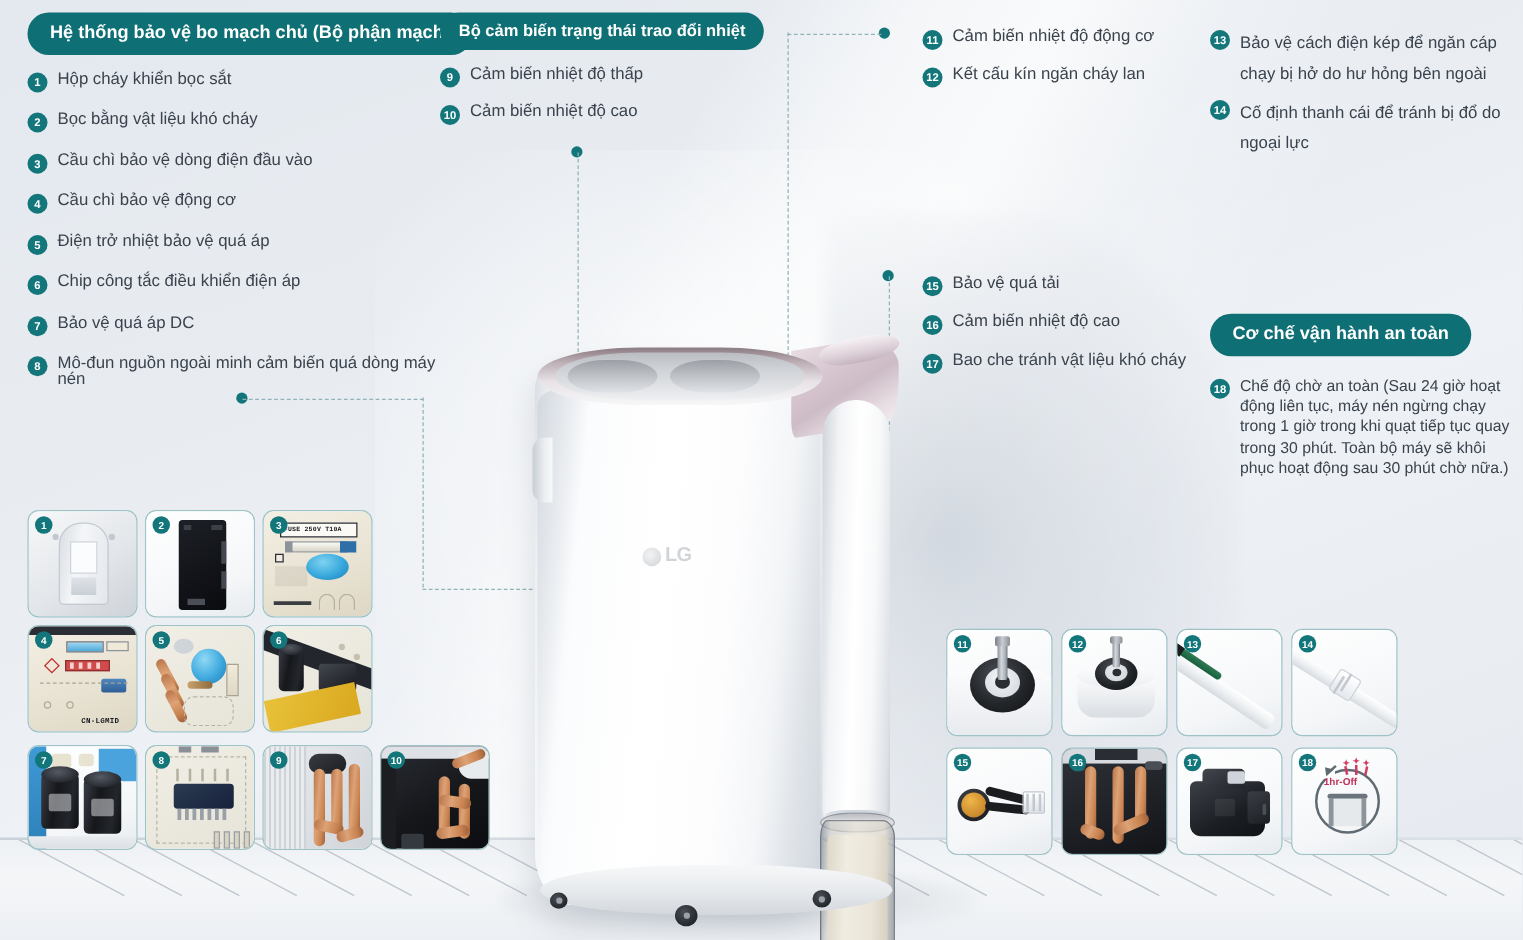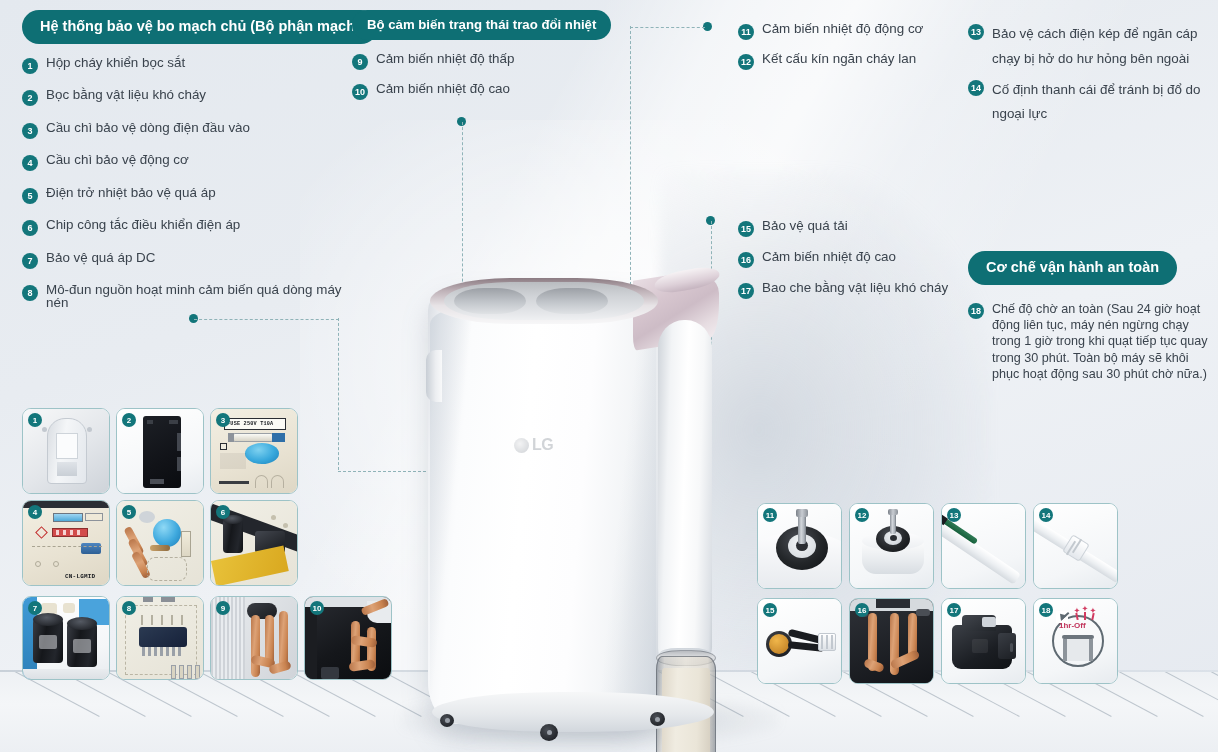--- a/index.html
+++ b/index.html
@@ -444,21 +444,21 @@
       <div class="item">
           <span class="num">6</span>
           <span class="item-txt">Chip công tắc điều khiển điện áp</span>
         </div>
       <div class="item">
           <span class="num">7</span>
           <span class="item-txt">Bảo vệ quá áp DC</span>
         </div>
       <div class="item">
           <span class="num">8</span>
-          <span class="item-txt">Mô-đun nguồn hoạt minh cảm biến quá dòng máy nén</span>
+          <span class="item-txt">Mô-đun nguồn ngoài minh cảm biến quá dòng máy nén</span>
         </div>
     </div>
   </div>
 
   <div class="panel" id="panel-heatex">
     <div class="pill sz-md">Bộ cảm biến trạng thái trao đổi nhiệt</div>
     <div class="items">
       <div class="item">
           <span class="num">9</span>
           <span class="item-txt">Cảm biến nhiệt độ thấp</span>
@@ -501,21 +501,21 @@
       <div class="item">
           <span class="num">15</span>
           <span class="item-txt">Bảo vệ quá tải</span>
         </div>
       <div class="item">
           <span class="num">16</span>
           <span class="item-txt">Cảm biến nhiệt độ cao</span>
         </div>
       <div class="item">
           <span class="num">17</span>
-          <span class="item-txt">Bao che bằng vật liệu khó cháy</span>
+          <span class="item-txt">Bao che tránh vật liệu khó cháy</span>
         </div>
     </div>
   </div>
 
   <div class="panel" id="panel-safety">
     <div class="pill sz-lg">Cơ chế vận hành an toàn</div>
     <div class="items" style="margin-top:16px;">
       <div class="item">
           <span class="num">18</span>
           <span class="item-txt tight">Chế độ chờ an toàn (Sau 24 giờ hoạt động liên tục, máy nén ngừng chạy trong 1 giờ trong khi quạt tiếp tục quay trong 30 phút. Toàn bộ máy sẽ khôi phục hoạt động sau 30 phút chờ nữa.)</span>

